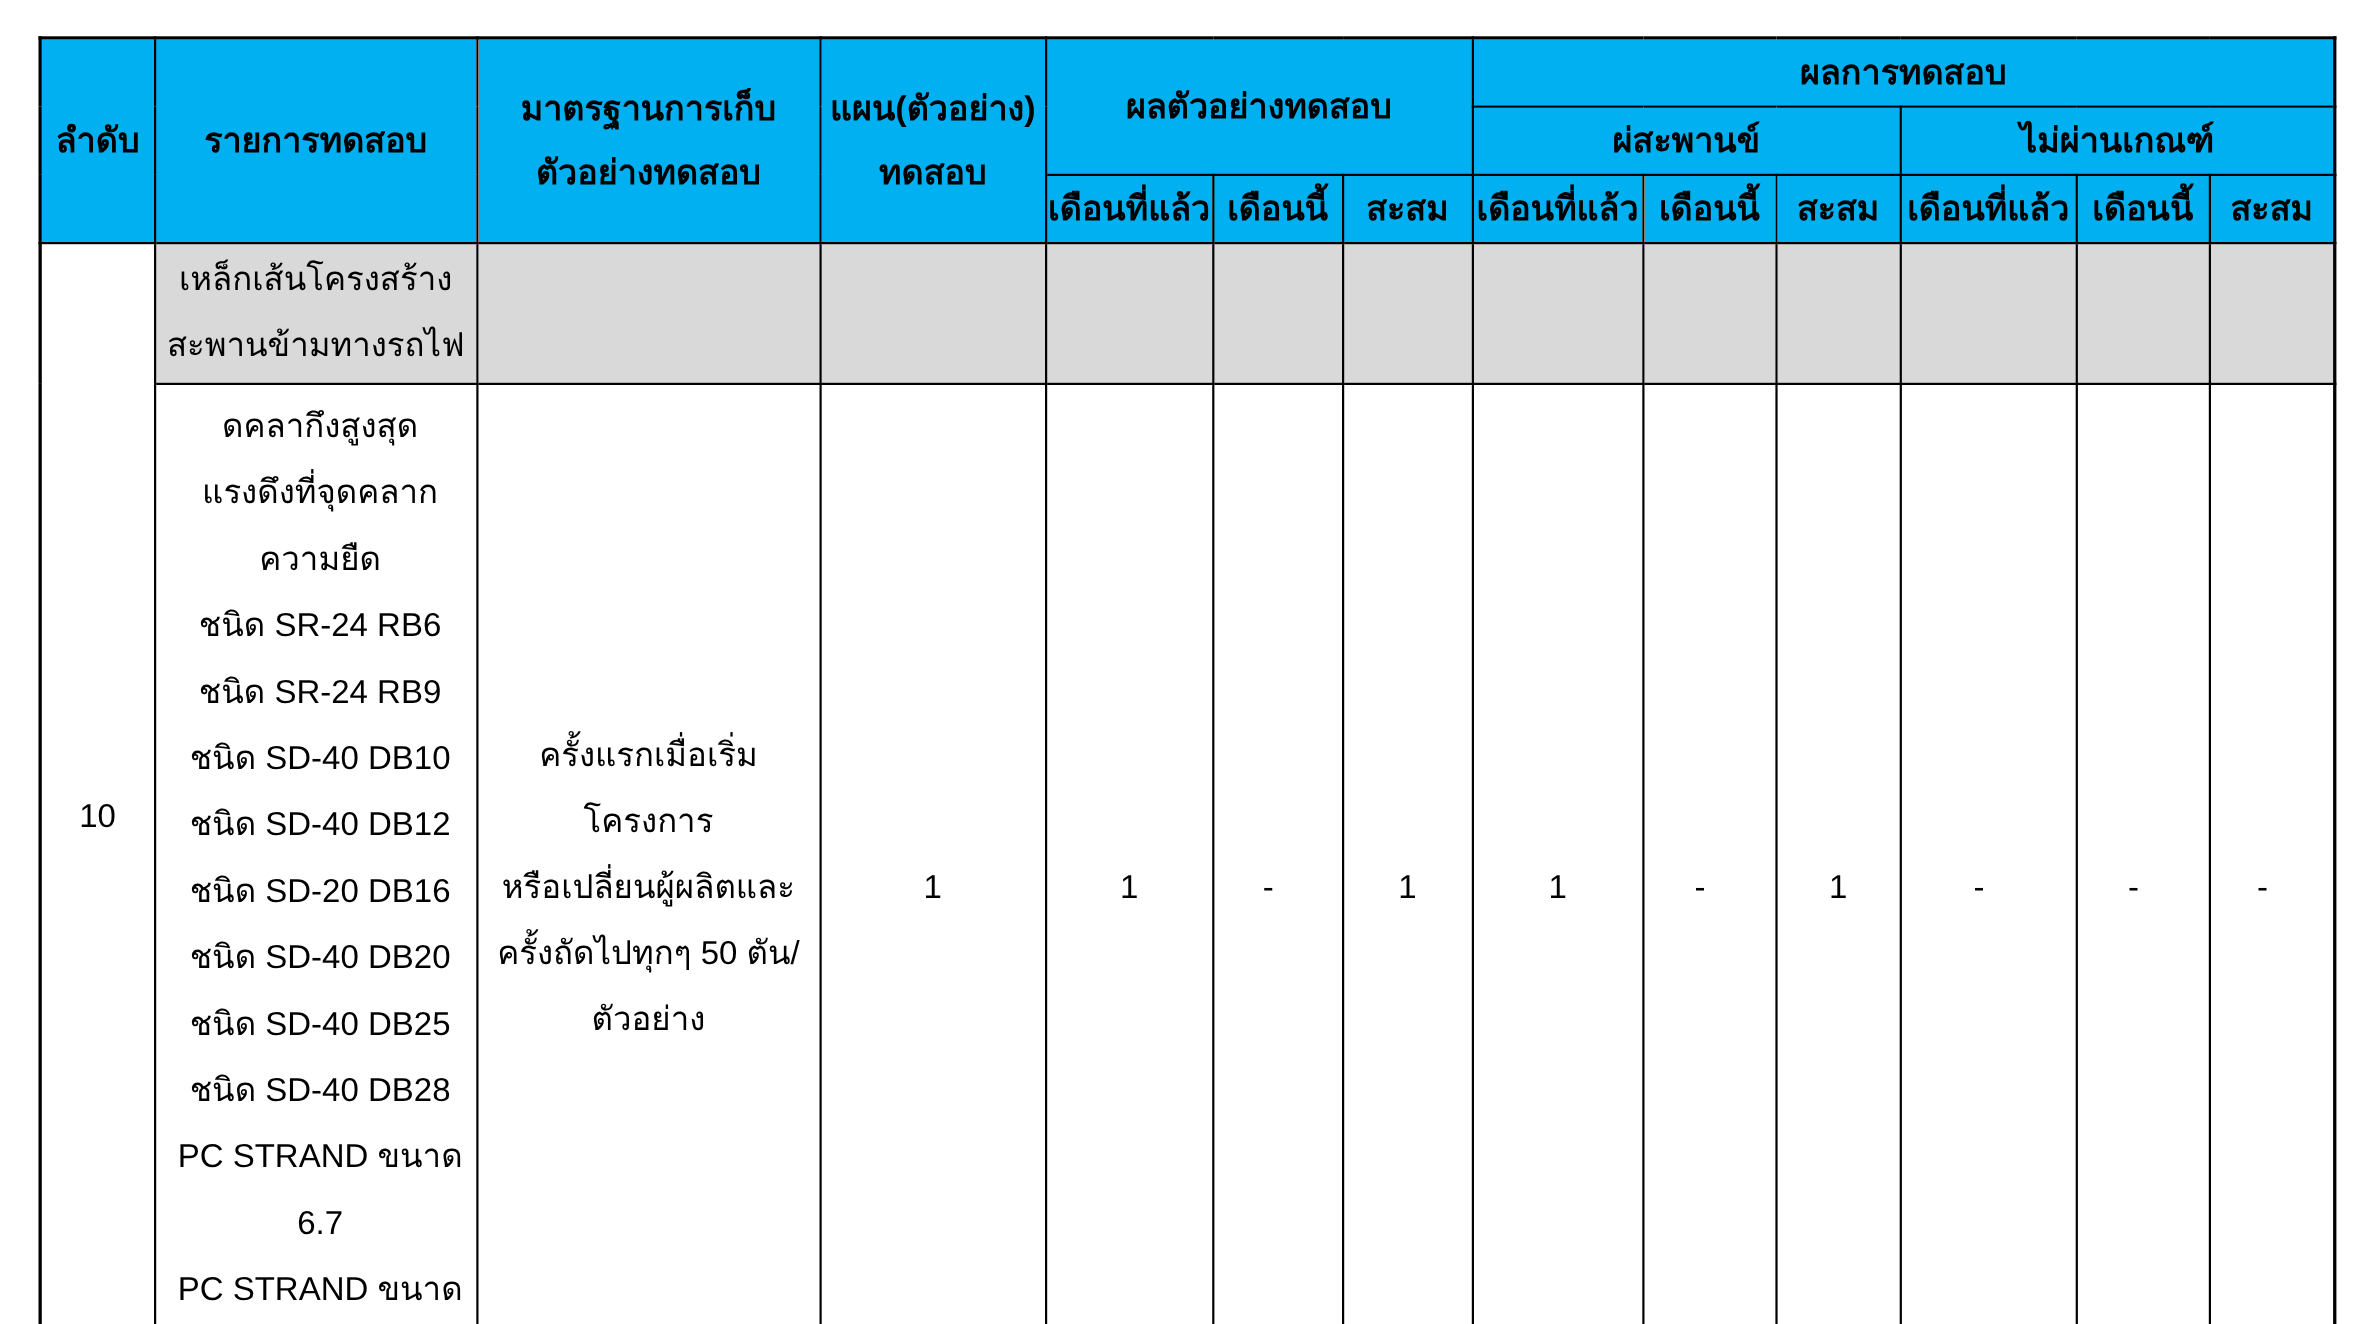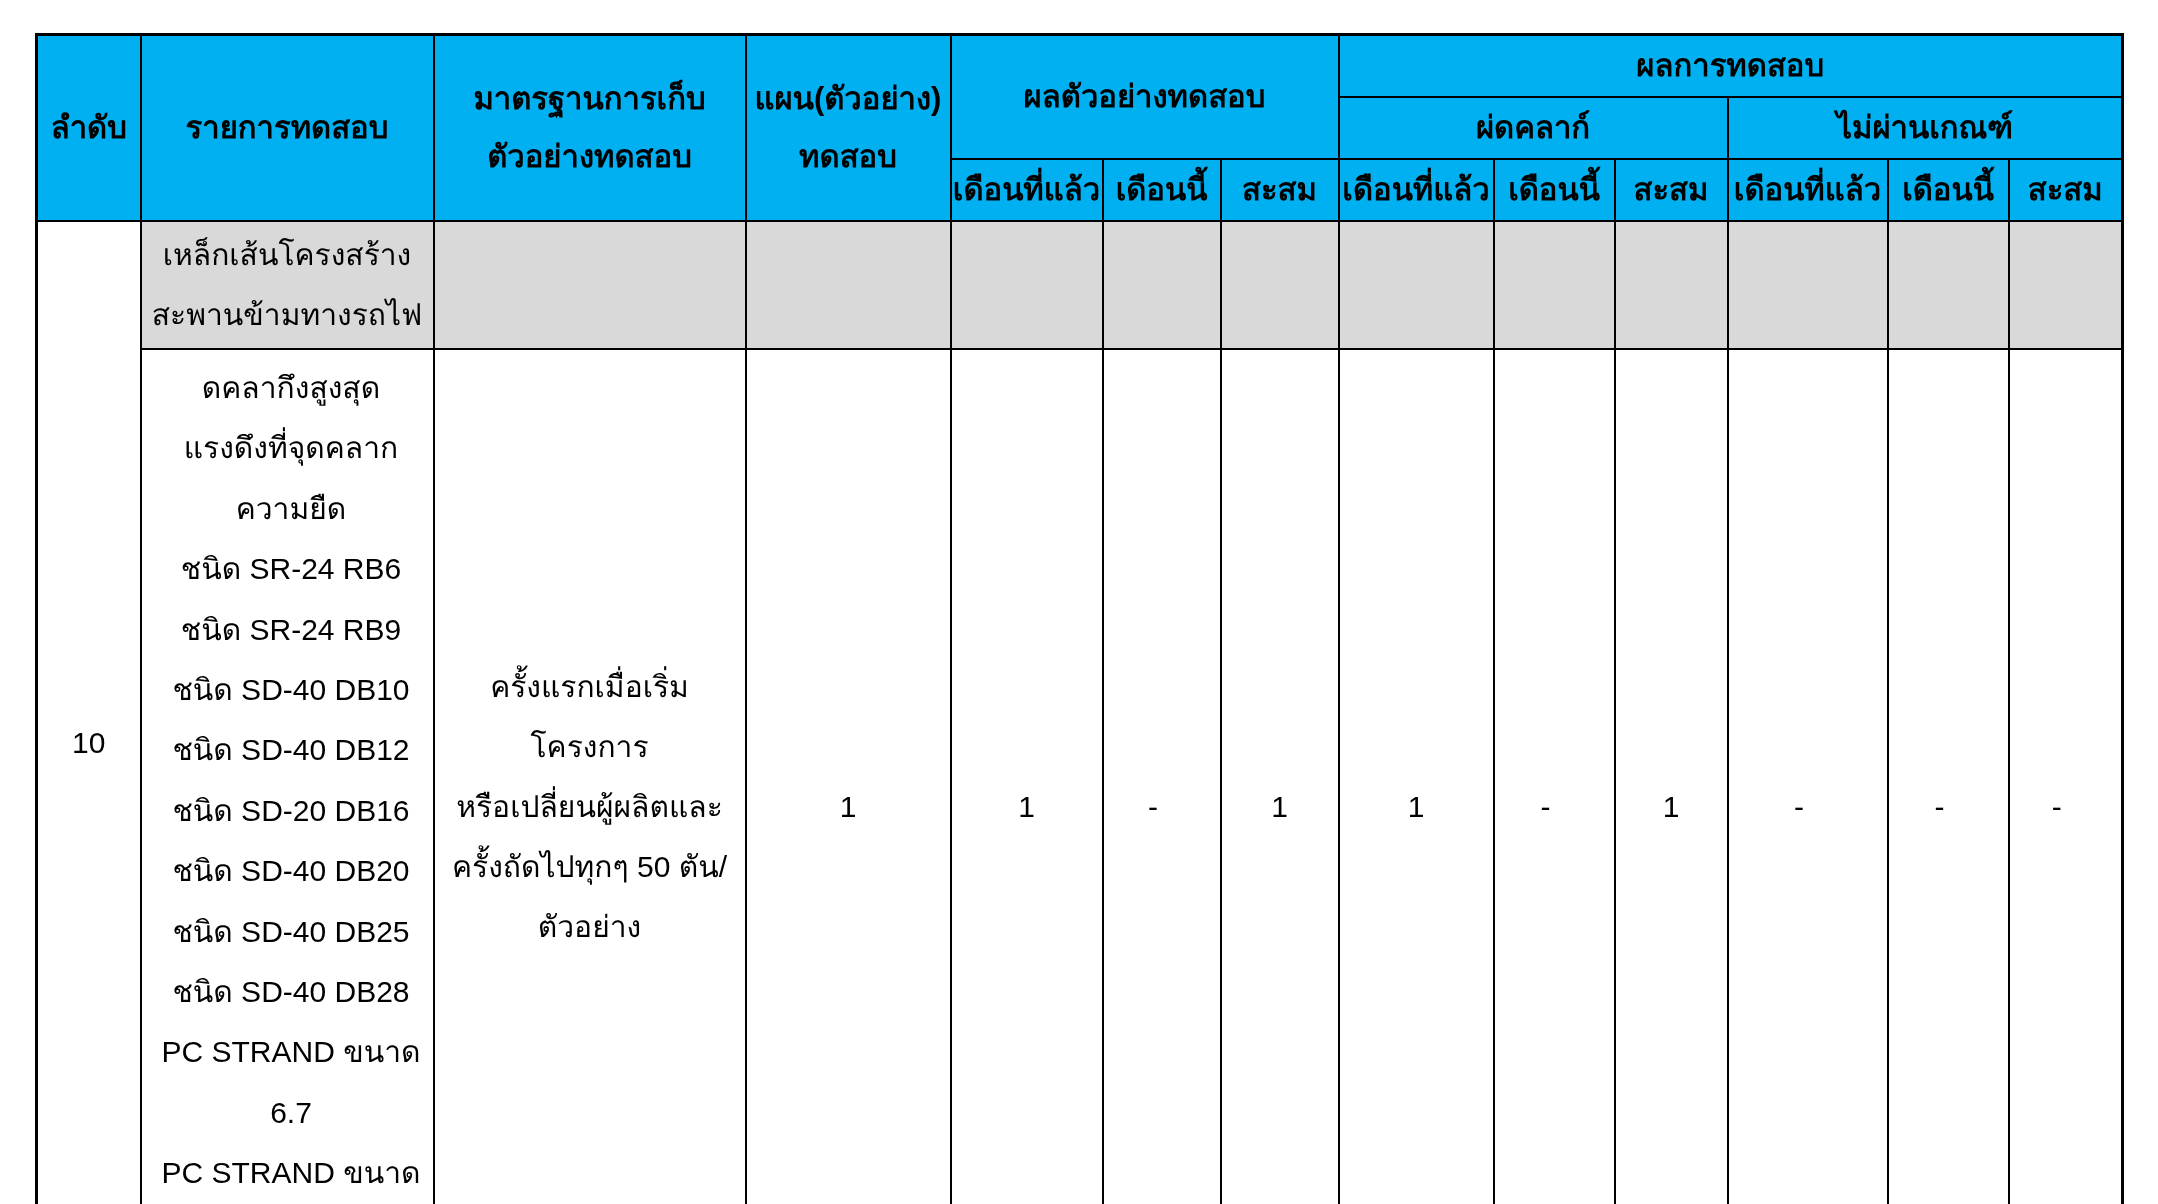--- a/index.html
+++ b/index.html
@@ -103,21 +103,21 @@
         <td rowspan="3">ลำดับ</td>
         <td rowspan="3">รายการทดสอบ</td>
         <td rowspan="3">มาตรฐานการเก็บ
 ตัวอย่างทดสอบ</td>
         <td rowspan="3">แผน(ตัวอย่าง)
 ทดสอบ</td>
         <td colspan="3" rowspan="2">ผลตัวอย่างทดสอบ</td>
         <td colspan="6">ผลการทดสอบ</td>
       </tr>
       <tr class="hrow" style="height:60px">
-        <td colspan="3">ผ่ดคลาก์</td>
+        <td colspan="3">ผ่สะพานข์</td>
         <td colspan="3">ไม่ผ่านเกณฑ์</td>
       </tr>
       <tr class="hrow" style="height:58px">
         <td>เดือนที่แล้ว</td>
         <td>เดือนนี้</td>
         <td>สะสม</td>
         <td>เดือนที่แล้ว</td>
         <td>เดือนนี้</td>
         <td>สะสม</td>
         <td>เดือนที่แล้ว</td>

